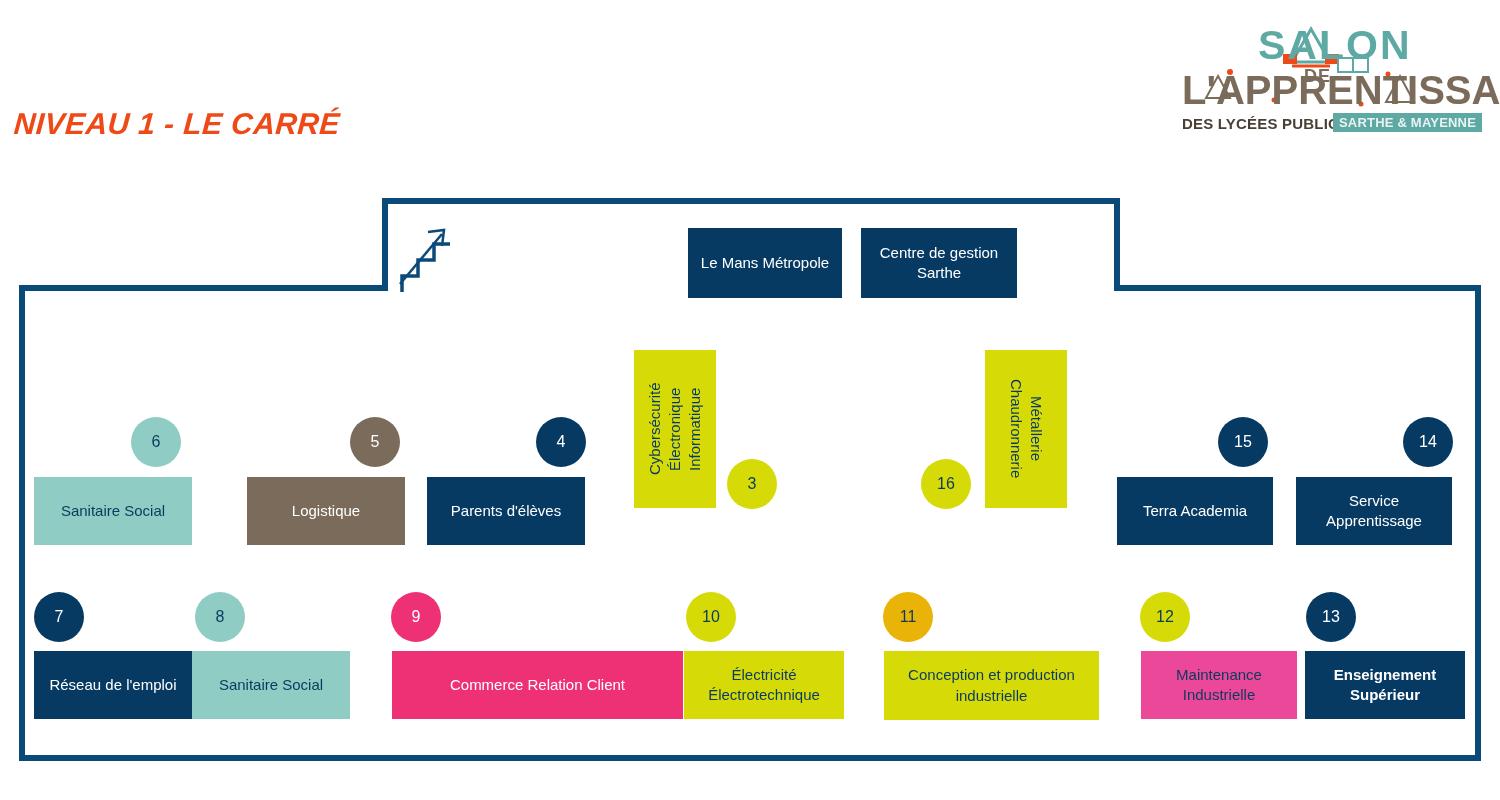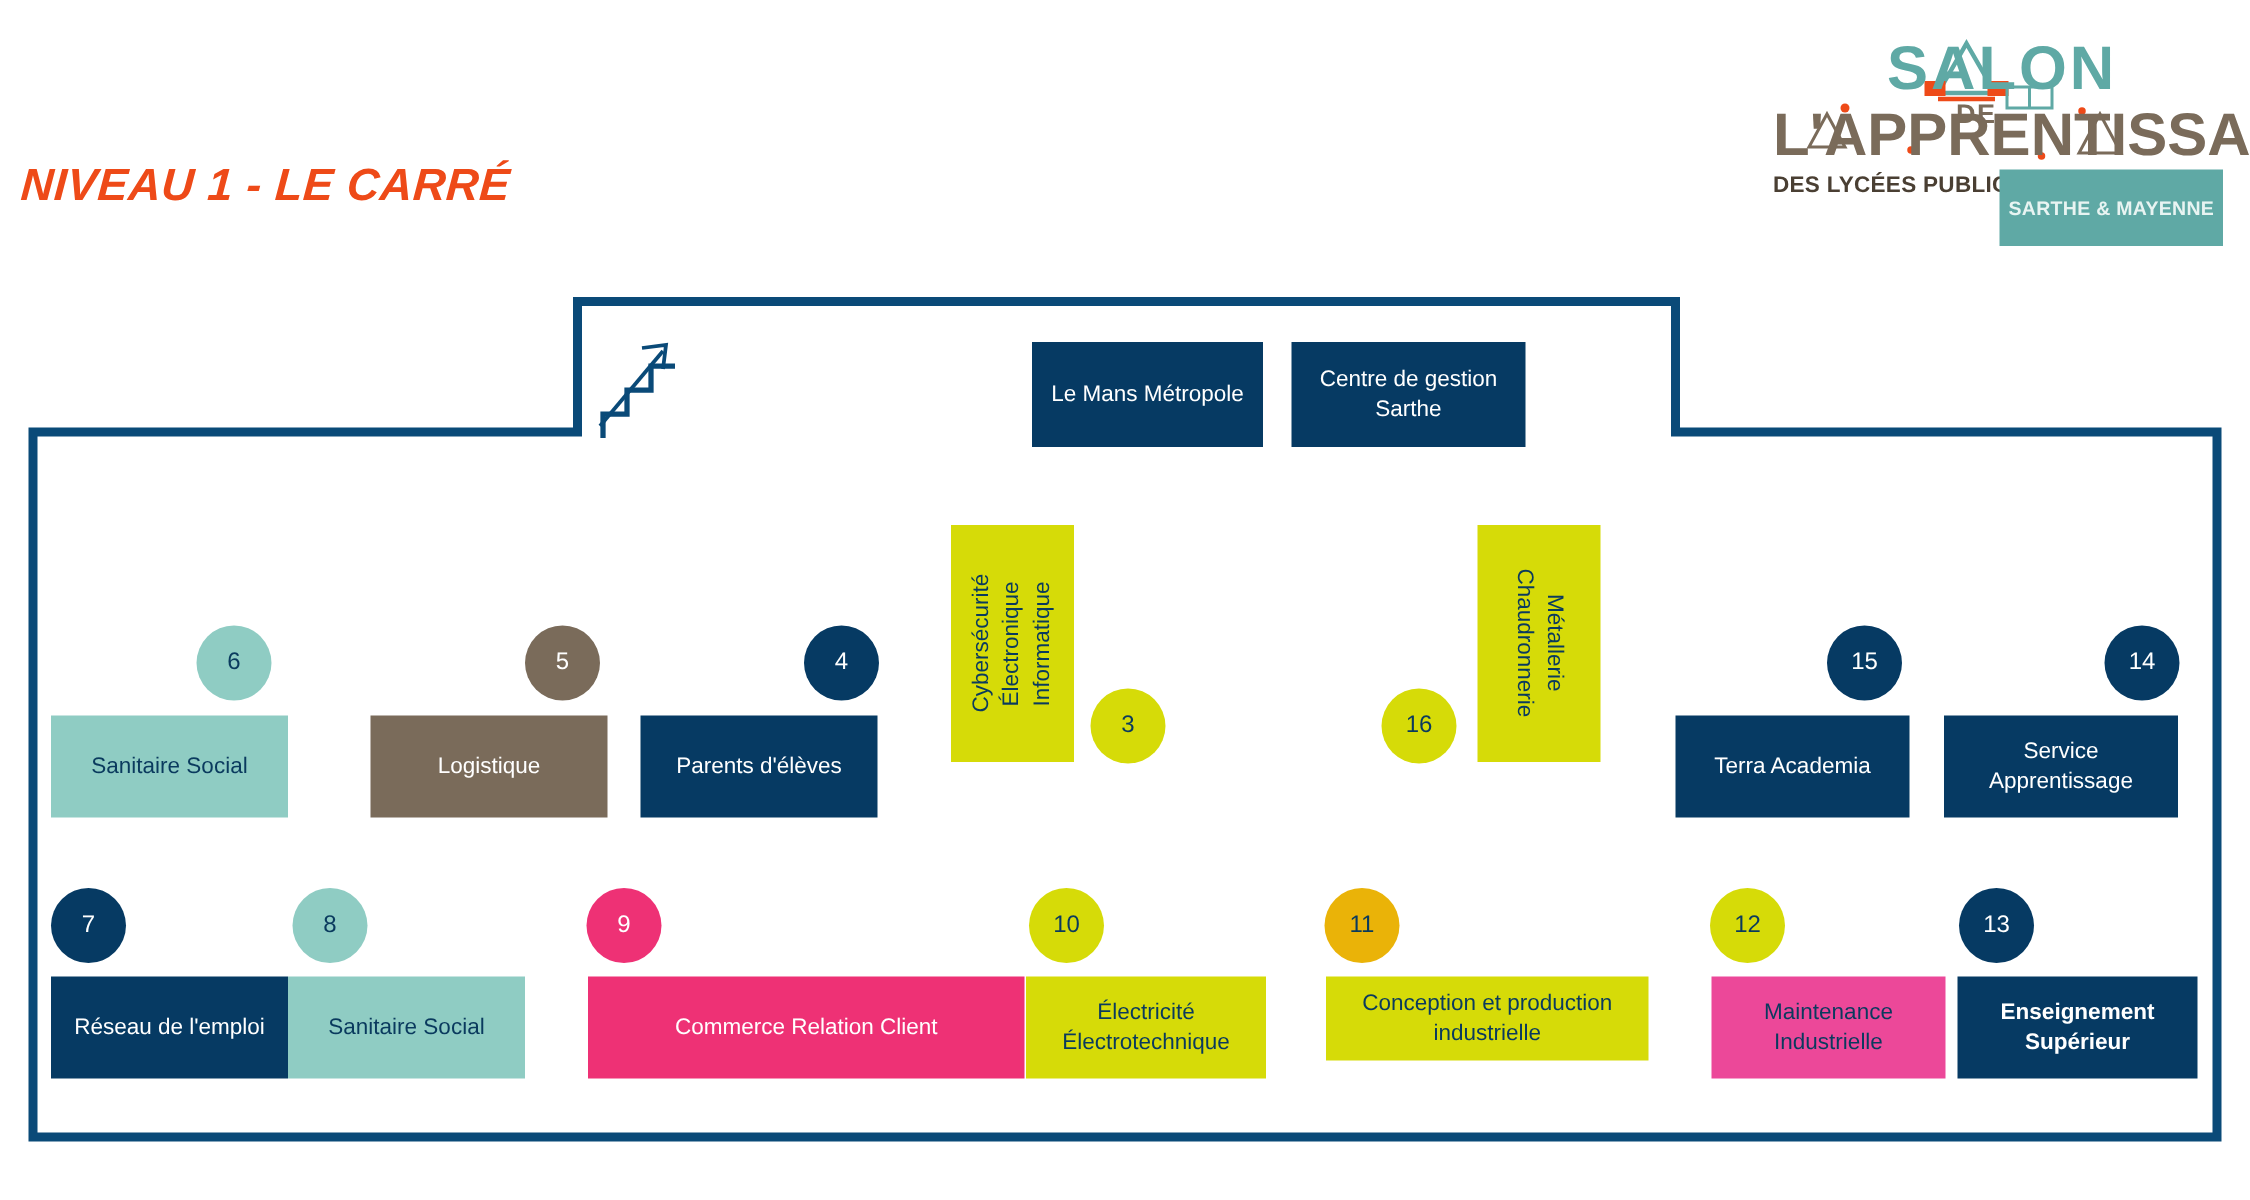--- a/index.html
+++ b/index.html
@@ -62,21 +62,21 @@
     position: absolute;
     left: 4px; top: 101px;
     font-size: 15px; font-weight: bold;
     color: #4A3F33;
     letter-spacing: 0.2px;
     white-space: nowrap;
   }
   #logo .dept-badge {
     position: absolute;
     left: 155px; top: 99px;
-    padding: 18px 6px;
+    padding: 2px 6px;
     background: #5FA9A5;
     color: #e8f4f2;
     font-size: 13px; font-weight: bold;
     letter-spacing: 0.2px;
     white-space: nowrap;
   }
   #logo svg { position: absolute; left: 0; top: 0; }
 
   
   #walls { position: absolute; left: 0; top: 0; width: 1500px; height: 800px; }
@@ -187,21 +187,21 @@
       </div>
       <div class="stand dark-text" style="left: 192px; top: 651px; width: 158px; height: 68px; background: rgb(143, 204, 195);">
         <span>Sanitaire Social</span>
       </div>
       <div class="stand light-text" style="left: 392px; top: 651px; width: 291px; height: 68px; background: rgb(238, 49, 117);">
         <span>Commerce Relation Client</span>
       </div>
       <div class="stand dark-text" style="left: 684px; top: 651px; width: 160px; height: 68px; background: rgb(214, 219, 8);">
         <span>Électricité Électrotechnique</span>
       </div>
-      <div class="stand dark-text" style="left: 884px; top: 651px; width: 215px; height: 56px; background: rgb(214, 219, 8);">
+      <div class="stand dark-text" style="left: 884px; top: 651px; width: 215px; height: 69px; background: rgb(214, 219, 8);">
         <span>Conception et production industrielle</span>
       </div>
       <div class="stand dark-text" style="left: 1141px; top: 651px; width: 156px; height: 68px; background: #ec4899;">
         <span>Maintenance Industrielle</span>
       </div>
       <div class="stand light-text" style="left: 1305px; top: 651px; width: 160px; height: 68px; background: rgb(6, 58, 99); font-weight: bold;">
         <span>Enseignement Supérieur</span>
       </div>
     </div>
   <div id="badges-layer">

